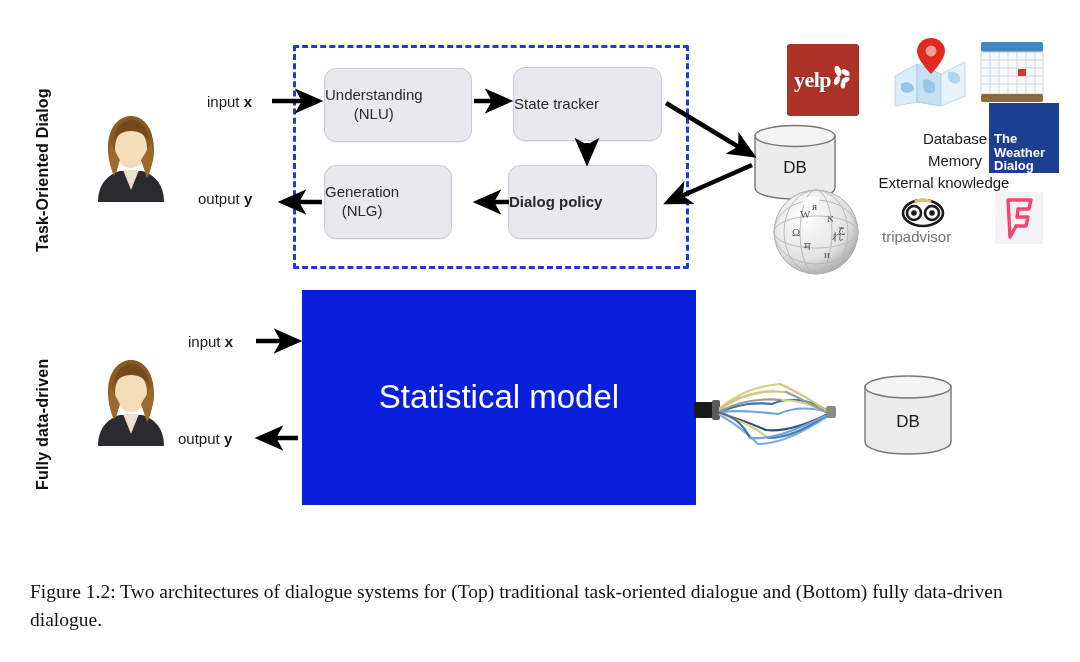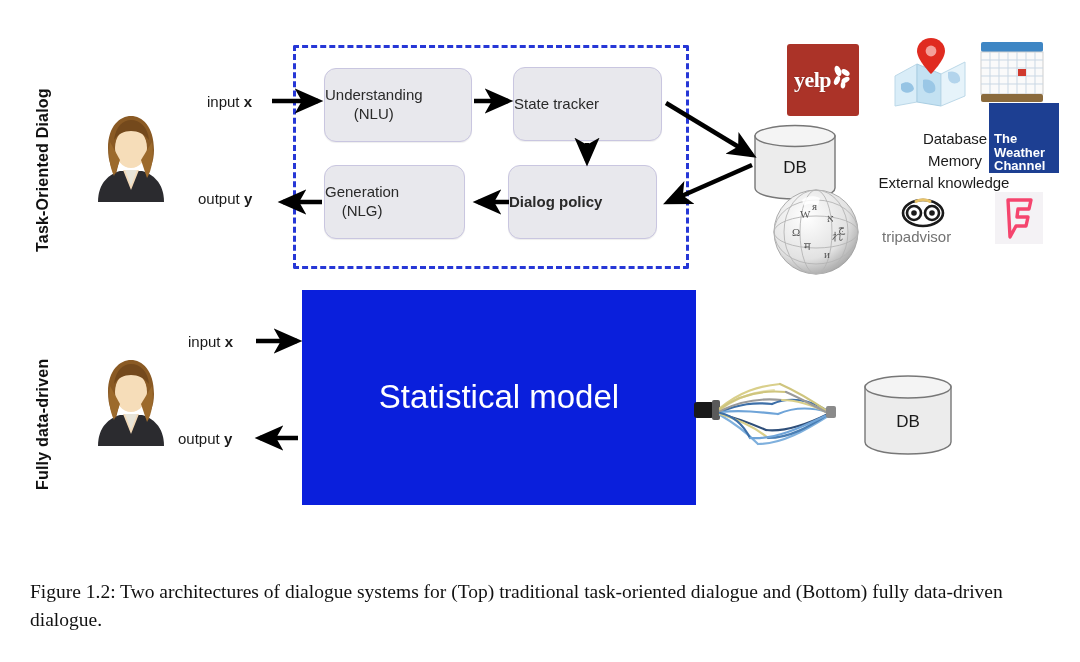--- a/index.html
+++ b/index.html
@@ -210,21 +210,21 @@
       <div>(NLU)</div>
     </div>
   </div>
 
   <div class="abs pbox" style="left:513px; top:67px; width:149px; height:74px;">
     <div>
       <div>State tracker</div>
     </div>
   </div>
 
-  <div class="abs pbox" style="left:324px; top:165px; width:141px; height:74px;">
+  <div class="abs pbox" style="left:324px; top:165px; width:128px; height:74px;">
     <div>
       <div>Generation</div>
       <div>(NLG)</div>
     </div>
   </div>
 
   <div class="abs pbox" style="left:508px; top:165px; width:149px; height:74px;font-weight:bold;">
     <div>
       <div>Dialog policy</div>
     </div>
@@ -292,21 +292,21 @@
         <line x1="49" y1="14" x2="49" y2="56"></line>
         <line x1="58" y1="14" x2="58" y2="56"></line>
       </g>
       <rect x="41" y="31" width="8" height="7" fill="#d03a2e"></rect>
     </svg>
   </div>
 
   <div class="logo logo-twc" style="left:989px; top:103px; width:70px; height:70px;">
     <span>The</span>
     <span>Weather</span>
-    <span>Channel</span>
+    <span>Dialog</span>
   </div>
 
   <div class="logo" style="left:772px; top:188px; width:88px; height:88px;">
     <svg width="88" height="88" viewBox="0 0 88 88" xmlns="http://www.w3.org/2000/svg">
       <defs>
         <radialGradient id="wg" cx="38%" cy="32%" r="72%">
           <stop offset="0%" stop-color="#ffffff"></stop>
           <stop offset="70%" stop-color="#e2e2e2"></stop>
           <stop offset="100%" stop-color="#a9a9a9"></stop>
         </radialGradient>

